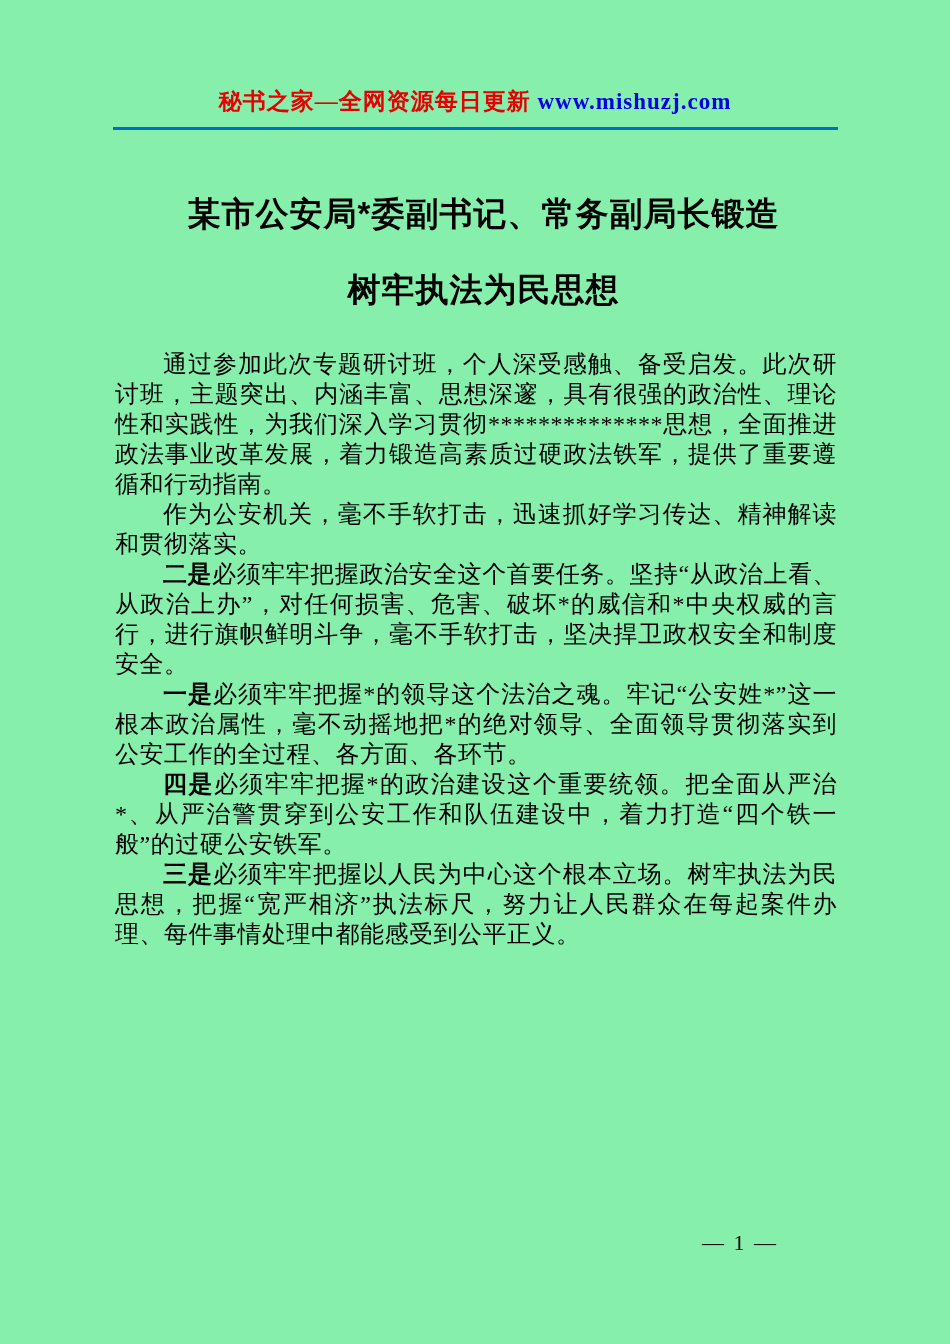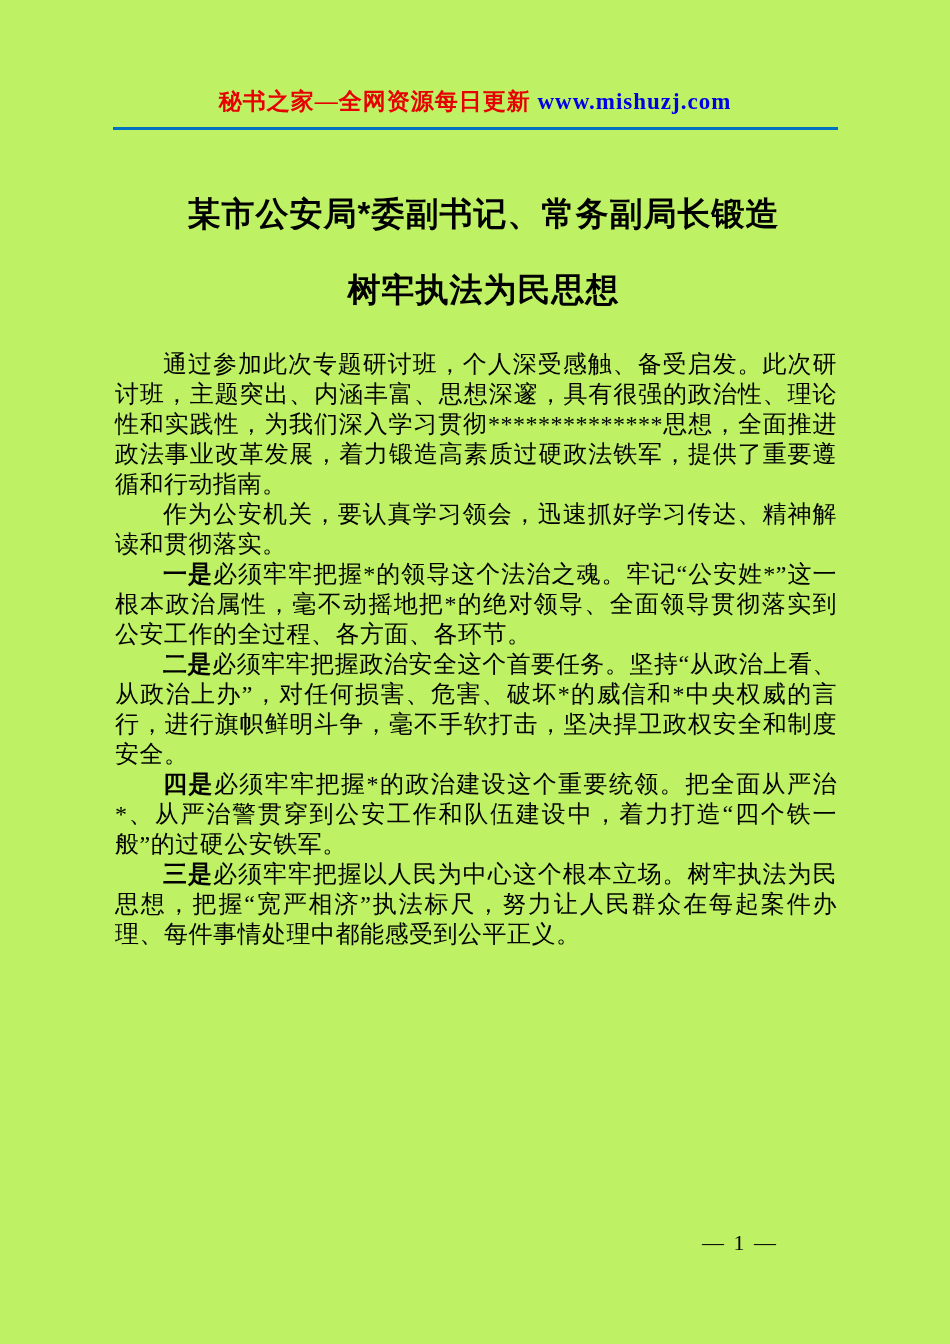--- a/index.html
+++ b/index.html
@@ -4,21 +4,21 @@
 <style>
   html, body {
     margin: 0;
     padding: 0;
     background: #ffffff;
   }
   .page {
     position: relative;
     width: 950px;
     height: 1344px;
-    background: #bef264;
+    background: #86efac;
     overflow: hidden;
     font-family: "Liberation Serif", serif;
     color: #000000;
   }
   
   .site-header {
     position: absolute;
     top: 86px;
     left: 0;
     width: 100%;
@@ -101,23 +101,23 @@
 
   <div class="header-rule"></div>
 
   <h1 class="doc-title">
     <span class="title-line">某市公安局*委副书记、常务副局长锻造</span>
     <span class="title-line">树牢执法为民思想</span>
   </h1>
 
   <div class="doc-body">
       <p class="para">通过参加此次专题研讨班，个人深受感触、备受启发。此次研讨班，主题突出、内涵丰富、思想深邃，具有很强的政治性、理论性和实践性，为我们深入学习贯彻**************思想，全面推进政法事业改革发展，着力锻造高素质过硬政法铁军，提供了重要遵循和行动指南。</p>
-      <p class="para">作为公安机关，要认真学习领会，迅速抓好学习传达、精神解读和贯彻落实。</p>
+      <p class="para">作为公安机关，毫不手软打击，迅速抓好学习传达、精神解读和贯彻落实。</p>
+      <p class="para"><b>二是</b>必须牢牢把握政治安全这个首要任务。坚持“从政治上看、从政治上办”，对任何损害、危害、破坏*的威信和*中央权威的言行，进行旗帜鲜明斗争，毫不手软打击，坚决捍卫政权安全和制度安全。</p>
       <p class="para"><b>一是</b>必须牢牢把握*的领导这个法治之魂。牢记“公安姓*”这一根本政治属性，毫不动摇地把*的绝对领导、全面领导贯彻落实到公安工作的全过程、各方面、各环节。</p>
-      <p class="para"><b>二是</b>必须牢牢把握政治安全这个首要任务。坚持“从政治上看、从政治上办”，对任何损害、危害、破坏*的威信和*中央权威的言行，进行旗帜鲜明斗争，毫不手软打击，坚决捍卫政权安全和制度安全。</p>
       <p class="para"><b>四是</b>必须牢牢把握*的政治建设这个重要统领。把全面从严治*、从严治警贯穿到公安工作和队伍建设中，着力打造“四个铁一般”的过硬公安铁军。</p>
       <p class="para"><b>三是</b>必须牢牢把握以人民为中心这个根本立场。树牢执法为民思想，把握“宽严相济”执法标尺，努力让人民群众在每起案件办理、每件事情处理中都能感受到公平正义。</p>
     </div>
 
   <div class="page-footer">
     <span class="page-number">— 1 —</span>
   </div>
 
 </div>
 

